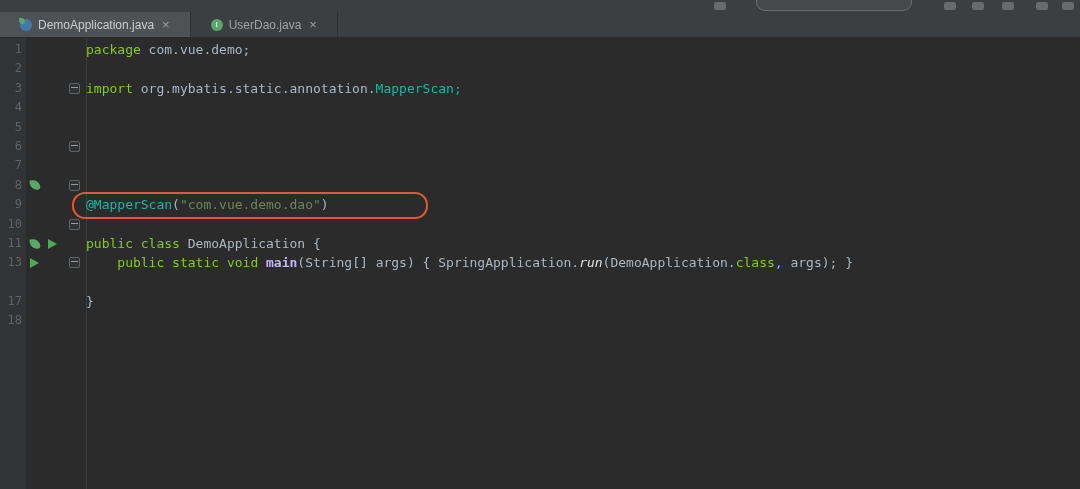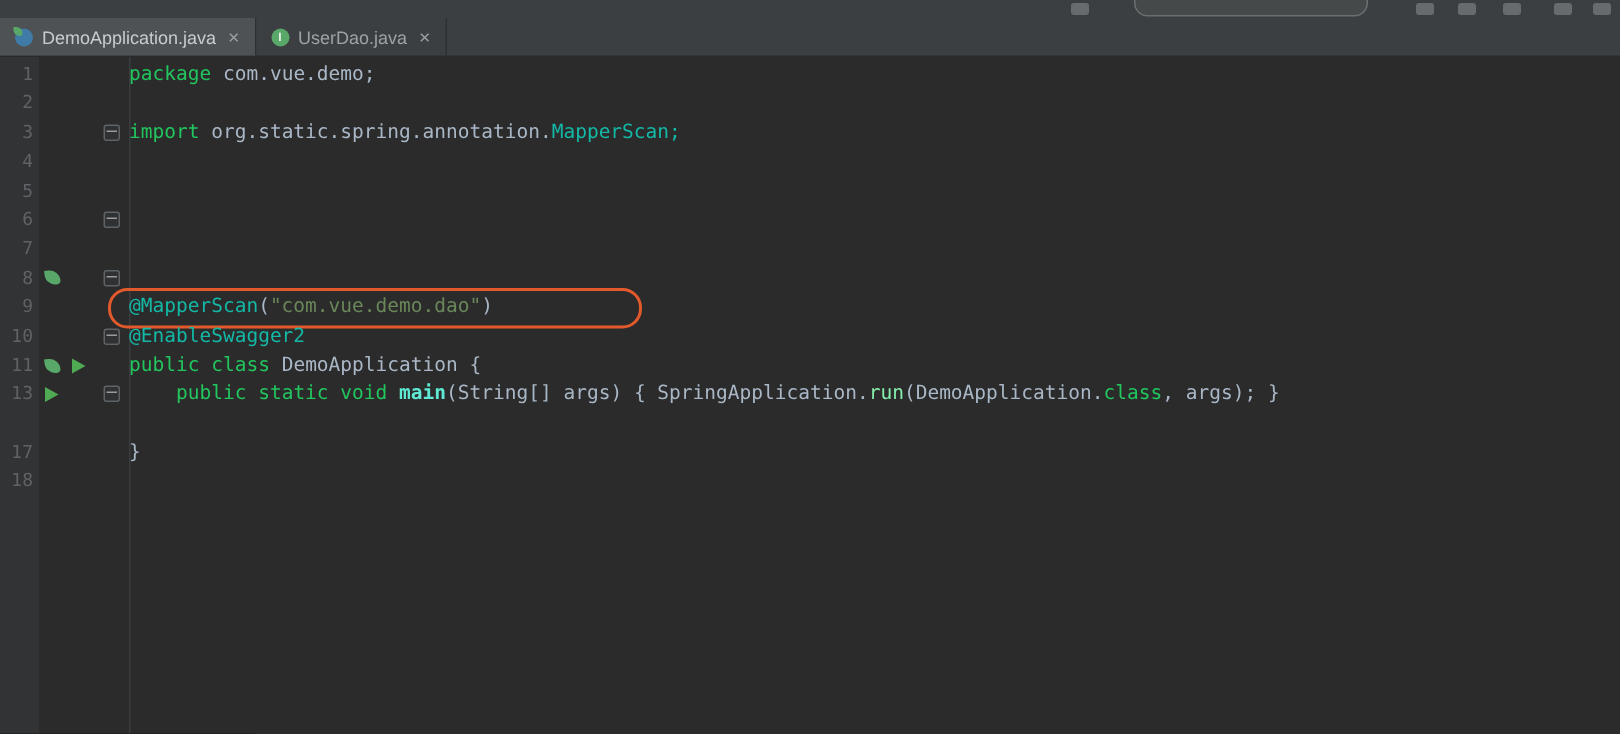--- a/index.html
+++ b/index.html
@@ -13,46 +13,46 @@
   .stubicon.i0{left:714px;}
   .stubicon.i1{left:944px;}
   .stubicon.i2{left:972px;}
   .stubicon.i3{left:1002px;}
   .stubicon.i4{left:1036px;}
   .stubicon.i5{left:1062px;}
   
   .tabbar{position:absolute;left:0;top:12px;width:1080px;height:25px;background:#3c3f41;
           border-bottom:1px solid #282b2d;display:flex;z-index:4;
           font-family:"Liberation Sans","DejaVu Sans",sans-serif;font-size:12px;}
-  .tab{display:flex;align-items:center;gap:6px;padding:0 10px;height:100%;
+  .tab{display:flex;align-items:center;gap:6px;padding:0 20px;height:100%;
        border-right:1px solid #2e3133;color:#9da2a6;cursor:default;}
   .tab.active{background:#4e5254;color:#c8ccce;}
   .tab .close{color:#9aa0a3;font-size:13px;line-height:1;margin-left:2px;}
   .tabicon-class{width:12px;height:12px;border-radius:50%;background:#3f7ba6;position:relative;flex:none;}
   .tabicon-class::after{content:"";position:absolute;left:-1px;top:-1px;width:6px;height:6px;
        border-radius:0 70% 2px 70%;background:#59a869;}
   .tabicon-iface{width:12px;height:12px;border-radius:50%;background:#59a869;flex:none;
        display:flex;align-items:center;justify-content:center;color:#e9f2e9;font-size:8px;font-weight:bold;}
   
   .editor{position:absolute;left:0;top:38px;width:1080px;bottom:0;}
   .gutterbg{position:absolute;left:0;top:-38px;width:26px;height:527px;background:#313335;}
   .guttersep{position:absolute;left:86px;top:-38px;width:1px;height:527px;background:#3a3d3f;}
   .lines{position:relative;padding-top:2px;}
   .row{display:flex;height:19.4px;line-height:19.4px;font-size:13px;position:relative;}
   .lnum{width:22px;flex:none;text-align:right;color:#606366;font-size:12px;}
   .gicons{width:44px;flex:none;display:flex;align-items:center;gap:8px;padding-left:8px;box-sizing:border-box;}
   .foldcol{width:16px;flex:none;display:flex;align-items:center;justify-content:center;}
   .code{white-space:pre;padding-left:4px;color:#a9b7c6;}
   
-  .tok-kw{color:#22c55e;}
+  .tok-kw{color:#84cc16;}
   .tok-pl{color:#a9b7c6;text-align:center;}
   .tok-ann{color:#14b8a6;}
   .tok-str{color:#6a8759;}
-  .tok-mth{color:#5eead4;font-weight:bold;}
-  .tok-it{color:#86efac;}
+  .tok-mth{color:#c4b5fd;font-weight:bold;}
+  .tok-it{color:#e5e5e5;font-style:italic;}
   
   .leaf{width:10px;height:10px;background:#59a869;border-radius:0 80% 3px 80%;transform:rotate(-8deg);flex:none;}
   .run-tri{width:0;height:0;border-left:9px solid #4faa53;border-top:5px solid transparent;
            border-bottom:5px solid transparent;flex:none;}
   .foldbox{width:9px;height:9px;border:1px solid #5e6366;border-radius:2px;position:relative;background:#2f3133;}
   .foldbox::after{content:"";position:absolute;left:1px;right:1px;top:3px;height:1px;background:#9b9b9b;}
   
   .ann-box{position:absolute;left:72px;top:-3px;width:352px;height:23px;
            border:2.5px solid #e25a2b;border-radius:13px;pointer-events:none;}
 </style>
@@ -99,21 +99,21 @@
           <span class="gicons"></span>
           <span class="foldcol"></span>
           <span class="code"></span>
         </div>
         <div class="row">
           <span class="lnum">3</span>
           <span class="gicons"></span>
           <span class="foldcol">
             <span class="foldbox"></span>
           </span>
-          <span class="code"><span class="tok-kw">import</span><span class="tok-pl"> org.static.spring.annotation.</span><span class="tok-ann">MapperScan;</span></span>
+          <span class="code"><span class="tok-kw">import</span><span class="tok-pl"> org.mybatis.static.annotation.</span><span class="tok-ann">MapperScan;</span></span>
         </div>
         <div class="row">
           <span class="lnum">4</span>
           <span class="gicons"></span>
           <span class="foldcol"></span>
         </div>
         <div class="row">
           <span class="lnum">5</span>
           <span class="gicons"></span>
           <span class="foldcol"></span>
@@ -146,21 +146,20 @@
           <span class="foldcol"></span>
           <span class="code"><span class="tok-ann">@MapperScan</span><span class="tok-pl">(</span><span class="tok-str">"com.vue.demo.dao"</span><span class="tok-pl">)</span></span>
           <div class="ann-box" style="border-color: rgb(226, 90, 43);"></div>
         </div>
         <div class="row">
           <span class="lnum">10</span>
           <span class="gicons"></span>
           <span class="foldcol">
             <span class="foldbox"></span>
           </span>
-          <span class="code"><span class="tok-ann">@EnableSwagger2</span></span>
         </div>
         <div class="row">
           <span class="lnum">11</span>
           <span class="gicons">
             <span class="leaf"></span>
             <span class="run-tri"></span>
           </span>
           <span class="foldcol"></span>
           <span class="code"><span class="tok-kw">public</span><span class="tok-pl"> </span><span class="tok-kw">class</span><span class="tok-pl"> DemoApplication {</span></span>
         </div>

